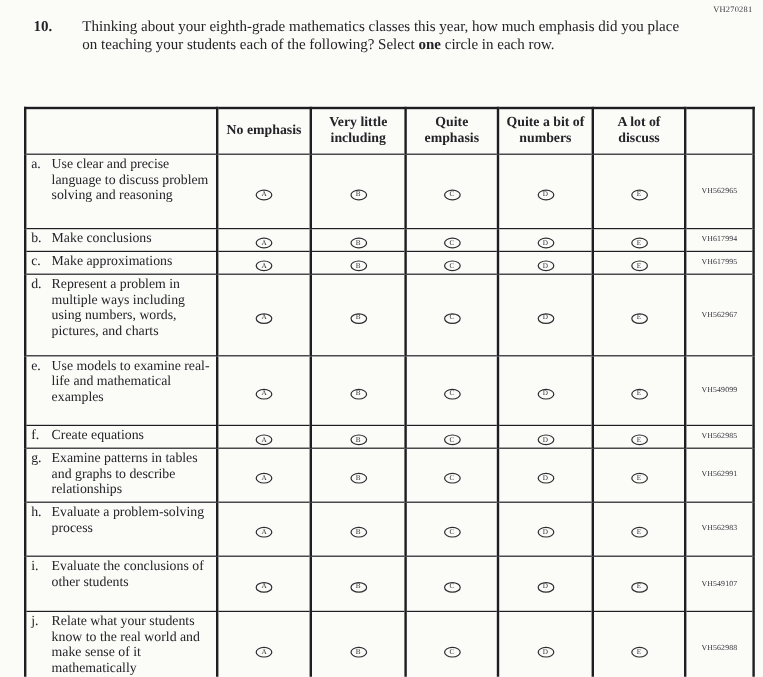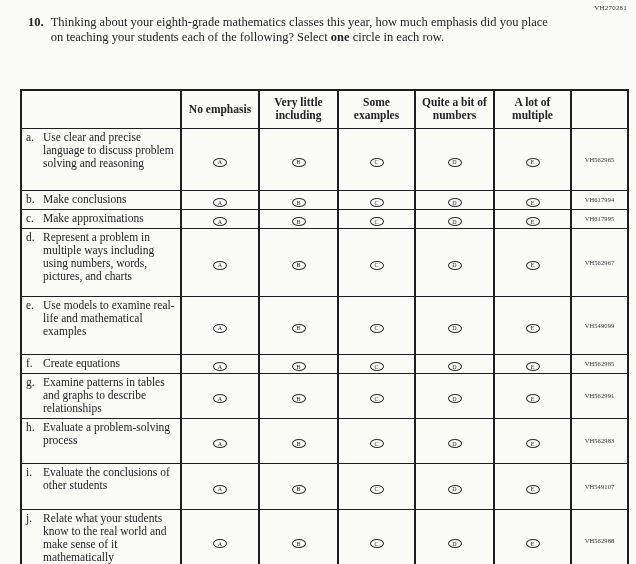--- a/index.html
+++ b/index.html
@@ -20,21 +20,21 @@
     top: 4px; right: 9px;
     font-size: 7px;
     letter-spacing: 0.2px;
     color: #33333a;
     margin-left: 24px;
   }
   .question {
     position: absolute;
     top: 15px; left: 28px;
     display: flex;
-    gap: 7px;
+    gap: 25px;
     font-size: 12.5px;
     line-height: 15px;
   }
   .qnum { font-weight: bold; flex: none; }
   .qtext { width: 512px; }
   .table-wrap {
     position: absolute;
     top: 66px; left: 20px;
     width: 609px;
   }
@@ -133,23 +133,23 @@
         <col style="width:77px">
         <col style="width:79px">
         <col style="width:77px">
         <col style="width:57px">
       </colgroup>
       <thead>
         <tr>
           <th></th>
           <th>No emphasis</th>
           <th>Very little including</th>
-          <th>Some examples</th>
+          <th>Quite emphasis</th>
           <th>Quite a bit of numbers</th>
-          <th>A lot of multiple</th>
+          <th>A lot of discuss</th>
           <th></th>
         </tr>
       </thead>
       <tbody>
           <tr>
             <td class="stmt-cell">
               <div class="stmt">
                 <span class="row-letter">a.</span>
                 <span class="row-text">Use clear and precise language to discuss problem solving and reasoning</span>
               </div>

